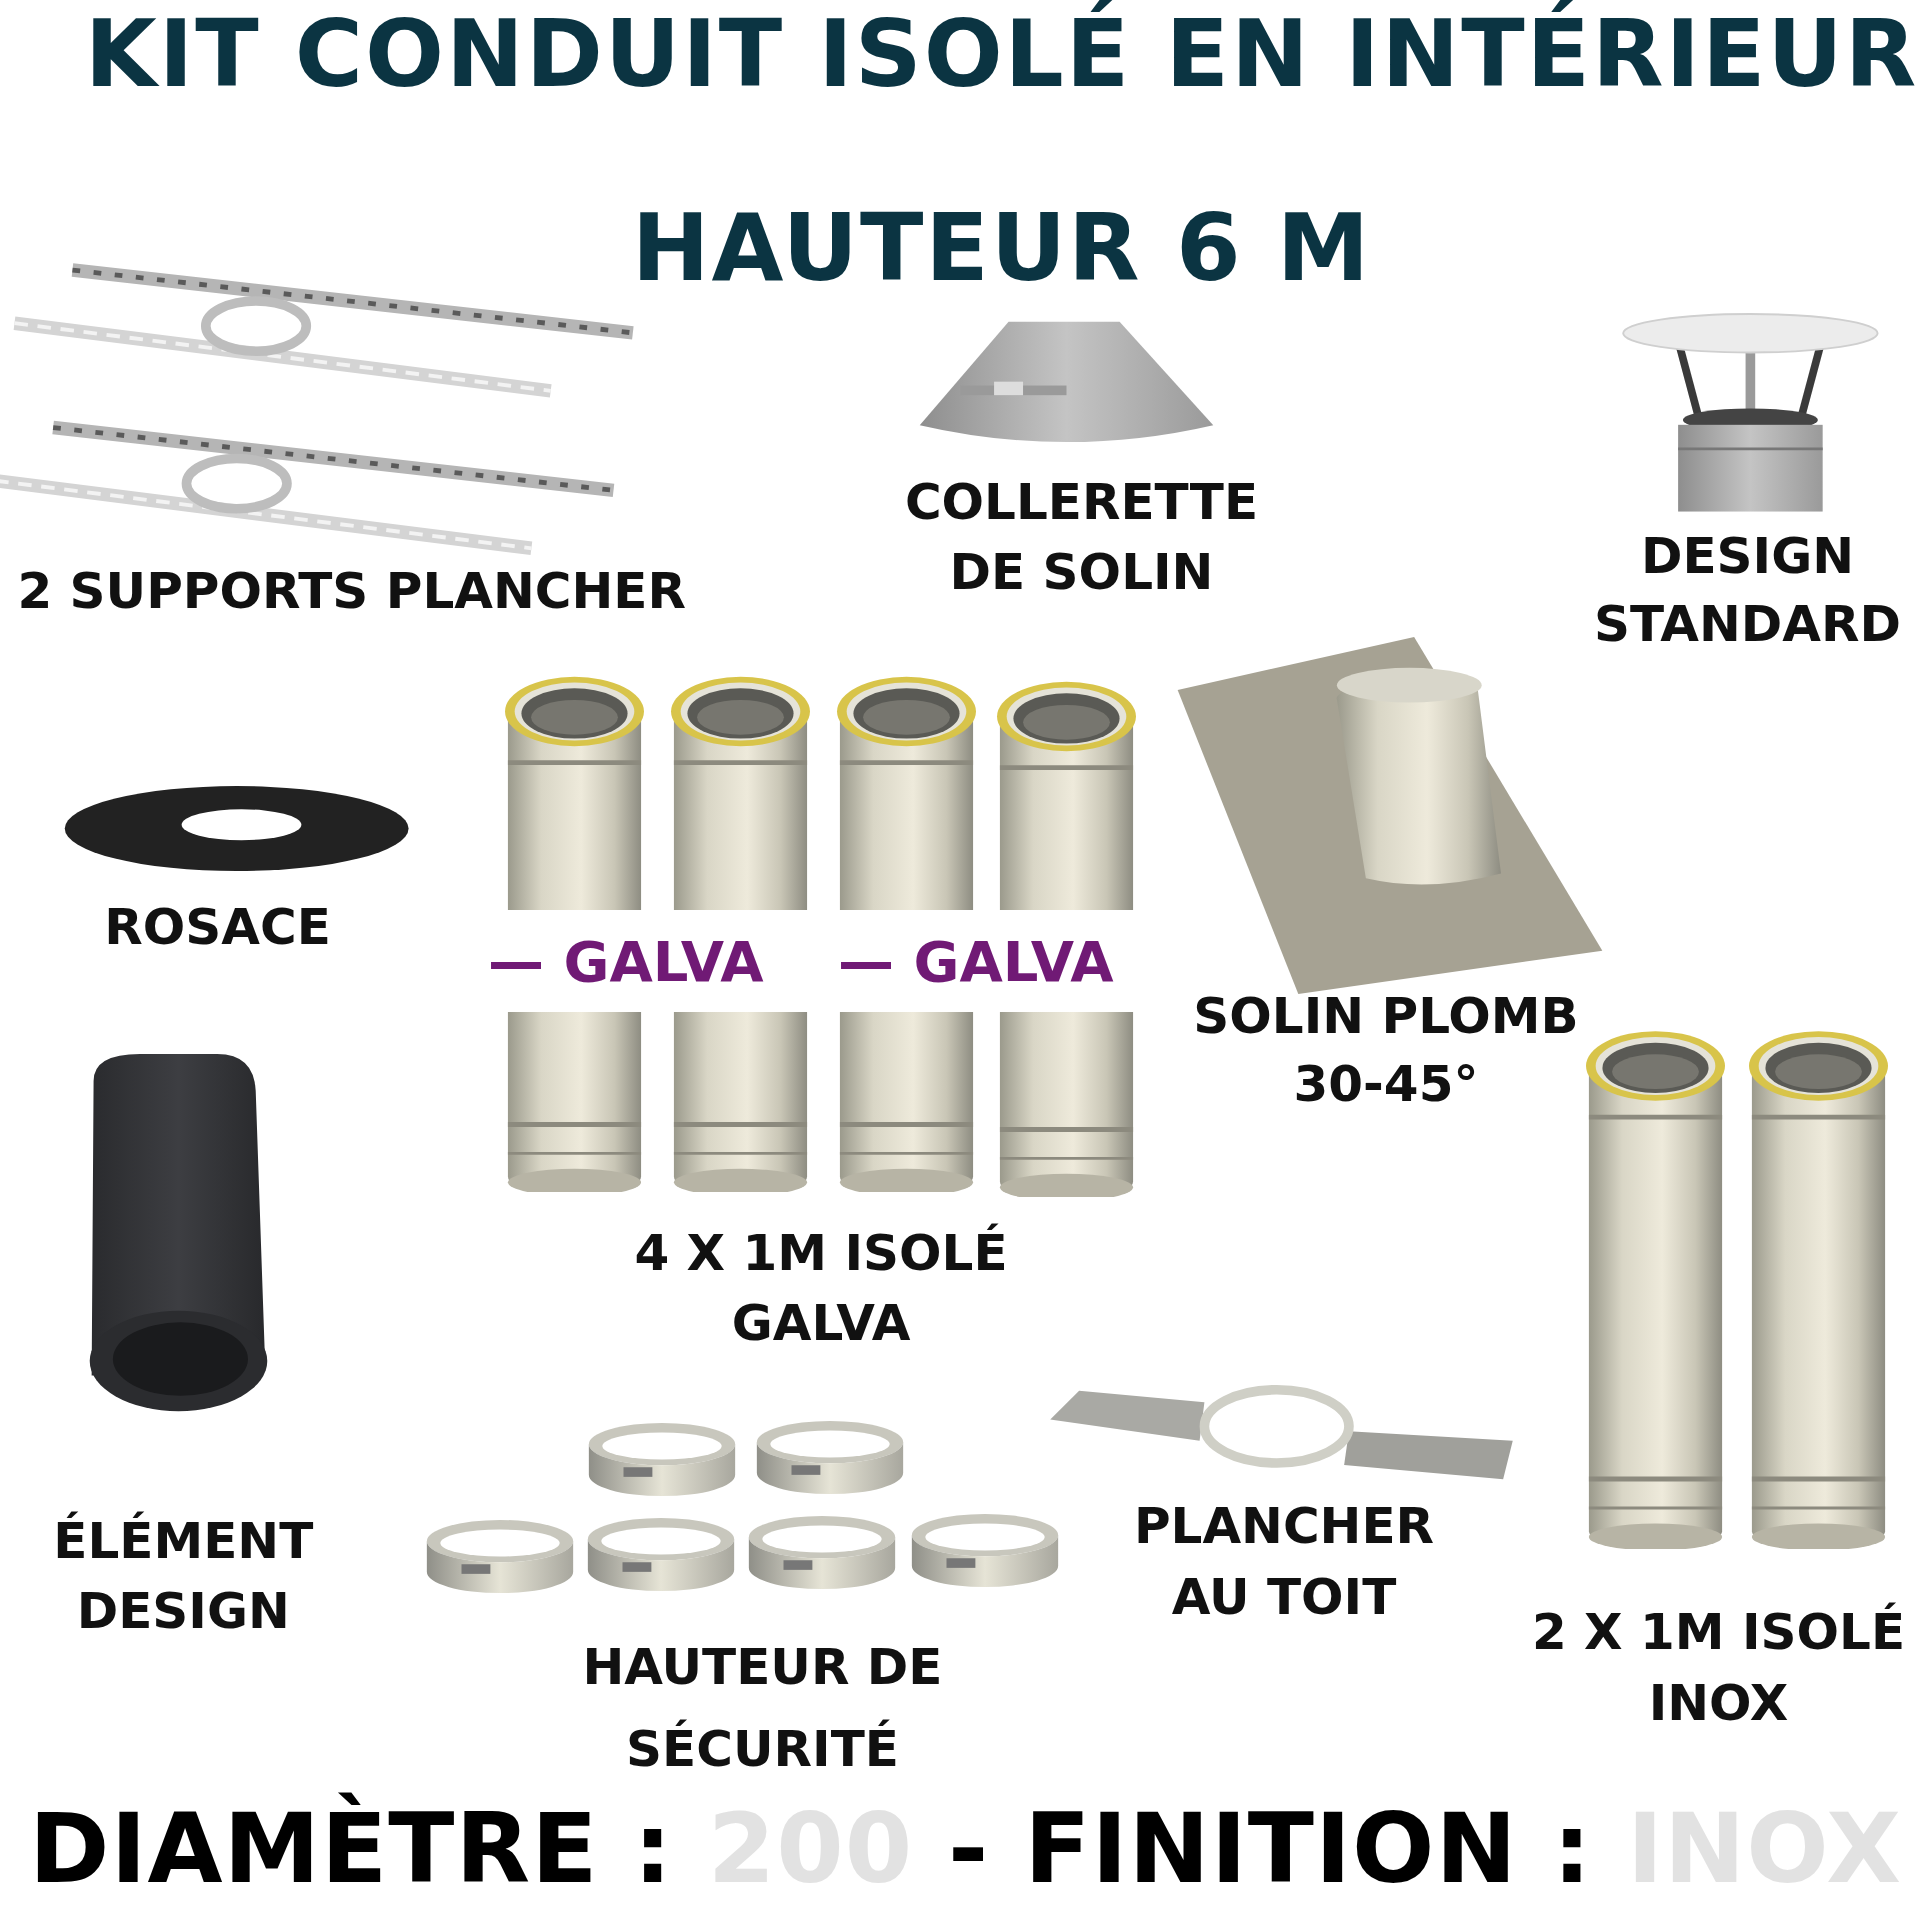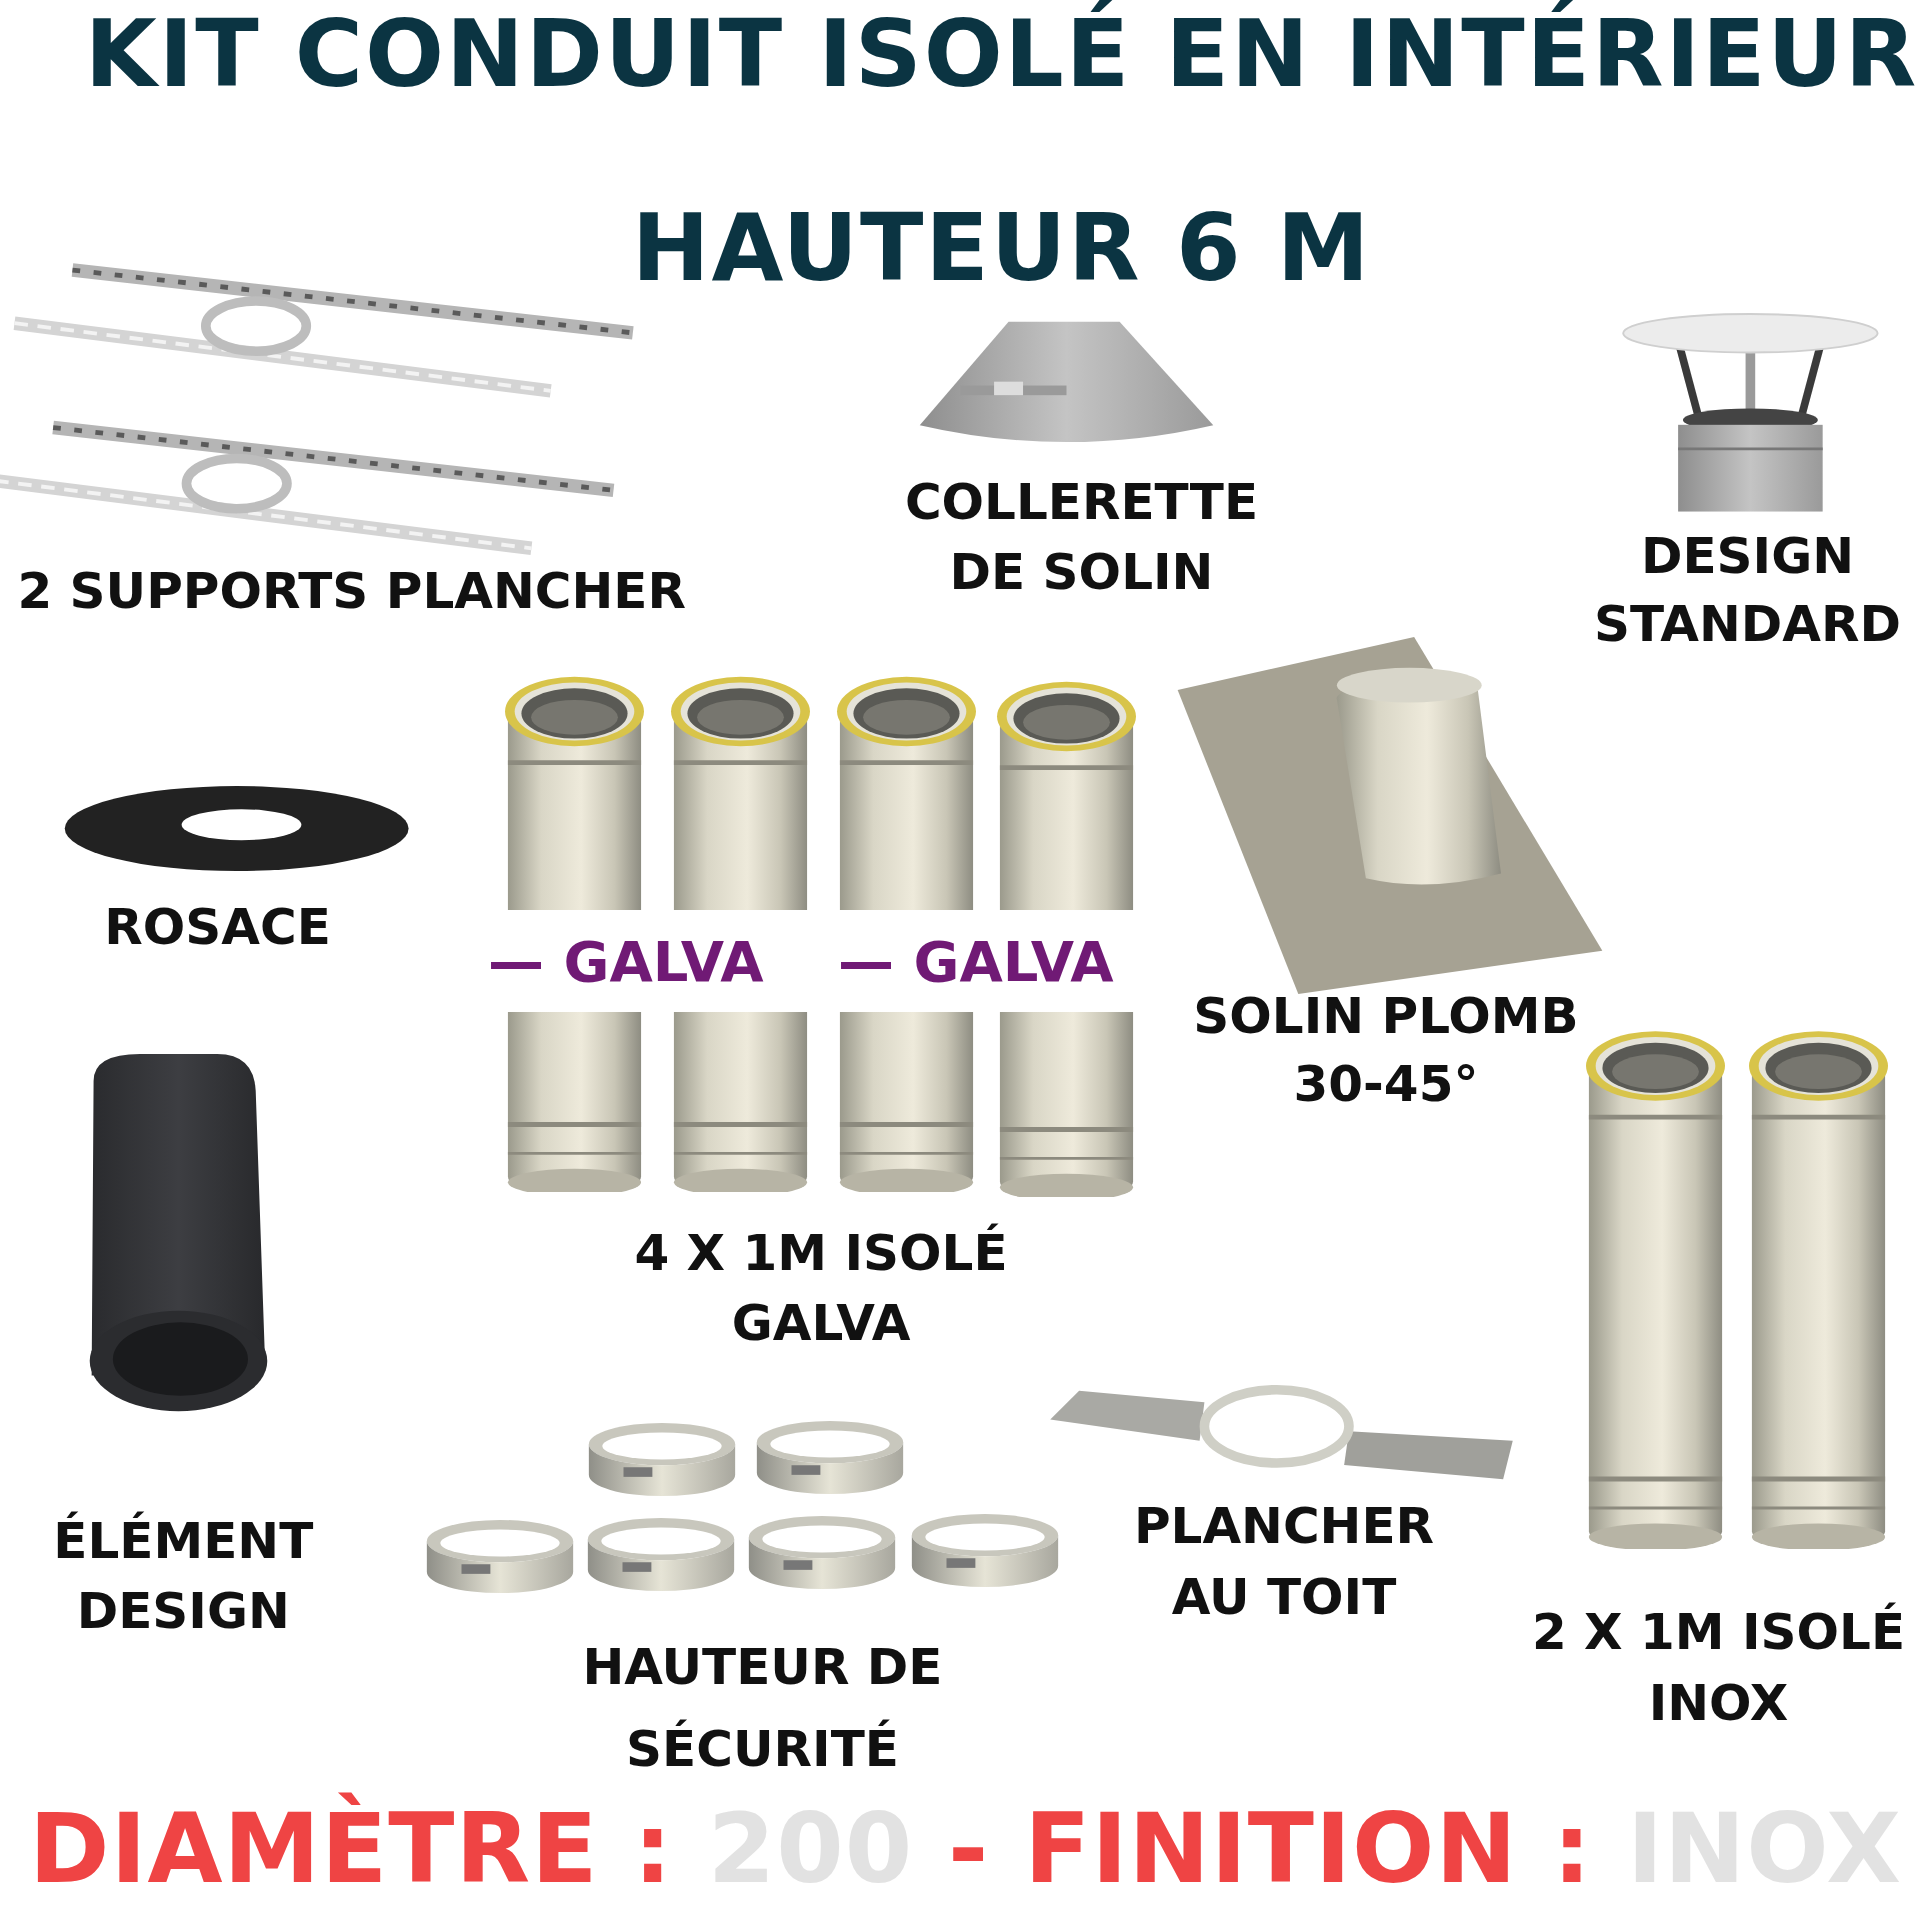--- a/index.html
+++ b/index.html
@@ -8,21 +8,21 @@
     .abs { position: absolute; }
     .title { left: 0; width: 1931px; text-align: center; font-weight: bold;
              color: #0b3442; font-size: 93px; letter-spacing: 1.9px; font-family: "DejaVu Sans", sans-serif; padding-left: 36px; }
     #title1 { top: 0px; }
     #title2 { top: 154px; margin-top: 40px; }
     .label { font-weight: bold; color: #111; font-size: 50px; text-align: center; line-height: 70px;
              font-family: "DejaVu Sans", sans-serif; white-space: nowrap; }
     .galva-label { color: #701a75; font-weight: bold; font-size: 56px; font-family: "DejaVu Sans", sans-serif; white-space: nowrap; }
     .footer { left: 0; width: 1931px; top: 1792px; text-align: center; font-weight: bold;
               font-size: 97px; font-family: "DejaVu Sans", sans-serif; white-space: nowrap; letter-spacing: 1px; }
-    .footer .y { color: #ef4444; }
+    .footer .y { color: #000000; }
     .footer .g { color: #e2e2e2; text-align: center; }
     svg { position: absolute; overflow: visible; }
   </style>
 </head>
 <body>
 
 <svg width="0" height="0" style="position:absolute">
   <defs>
     <linearGradient id="pipeGrad" x1="0" x2="1" y1="0" y2="0">
       <stop offset="0" stop-color="#9b9a8c"></stop>

